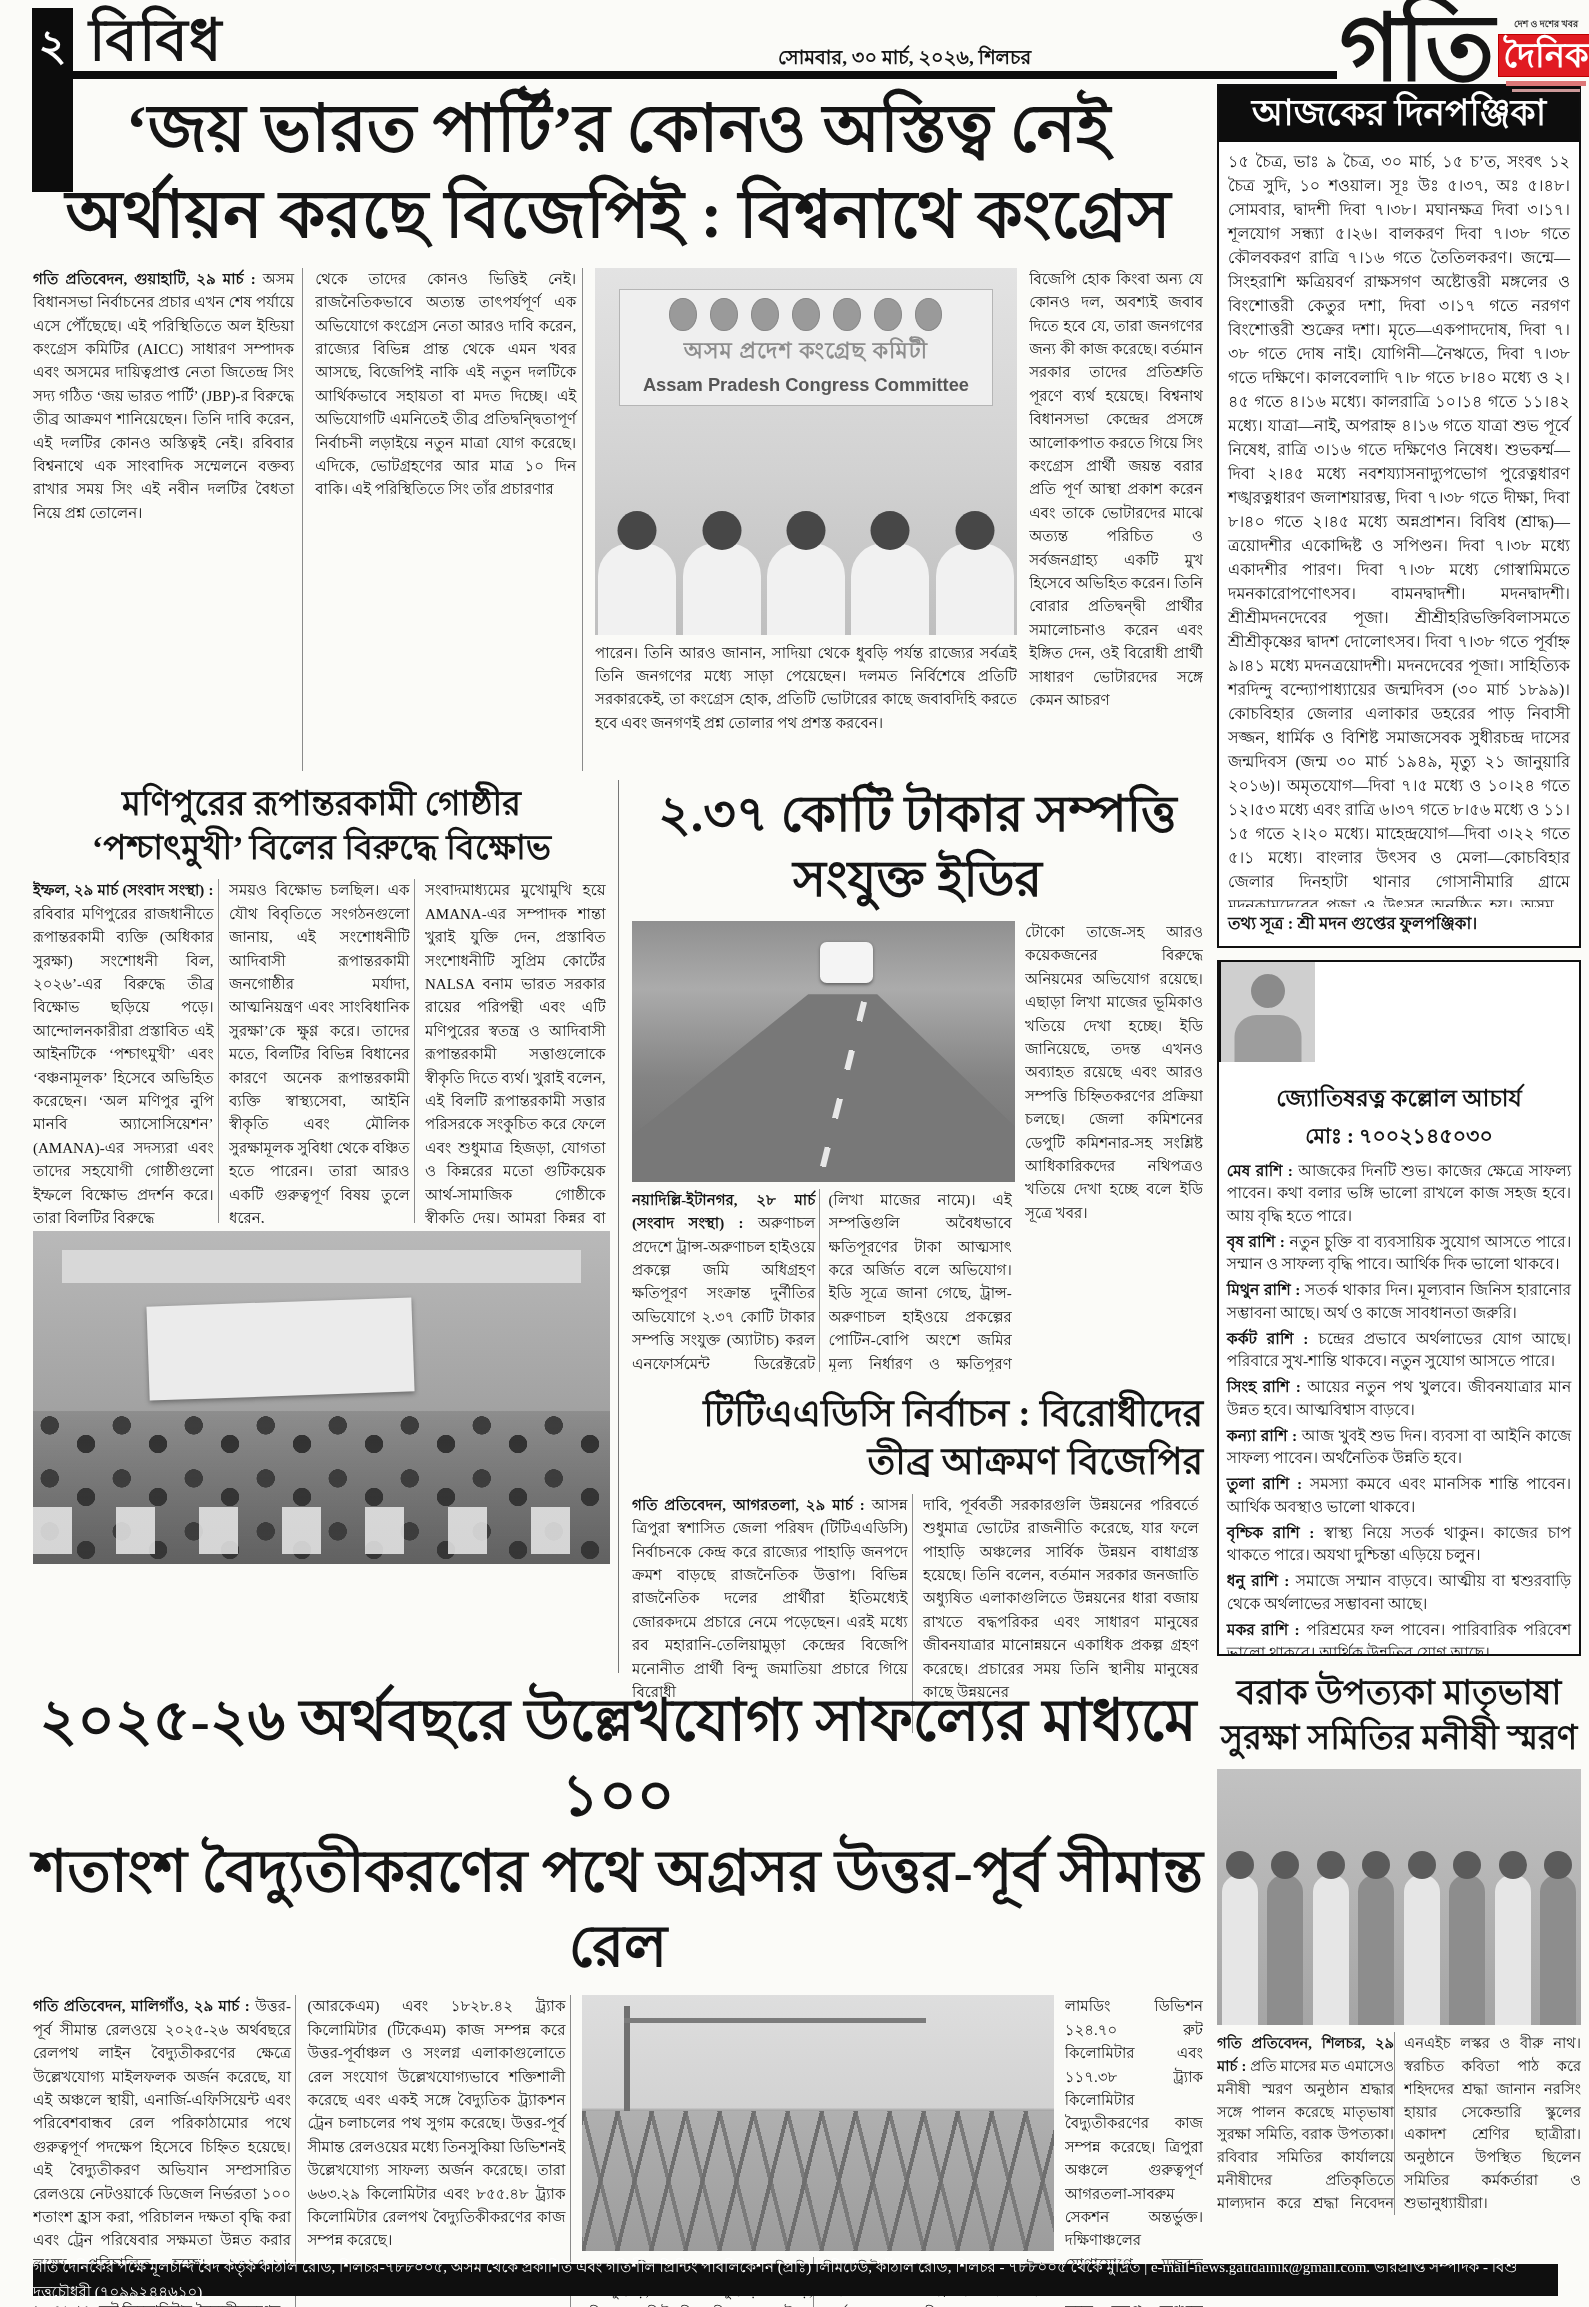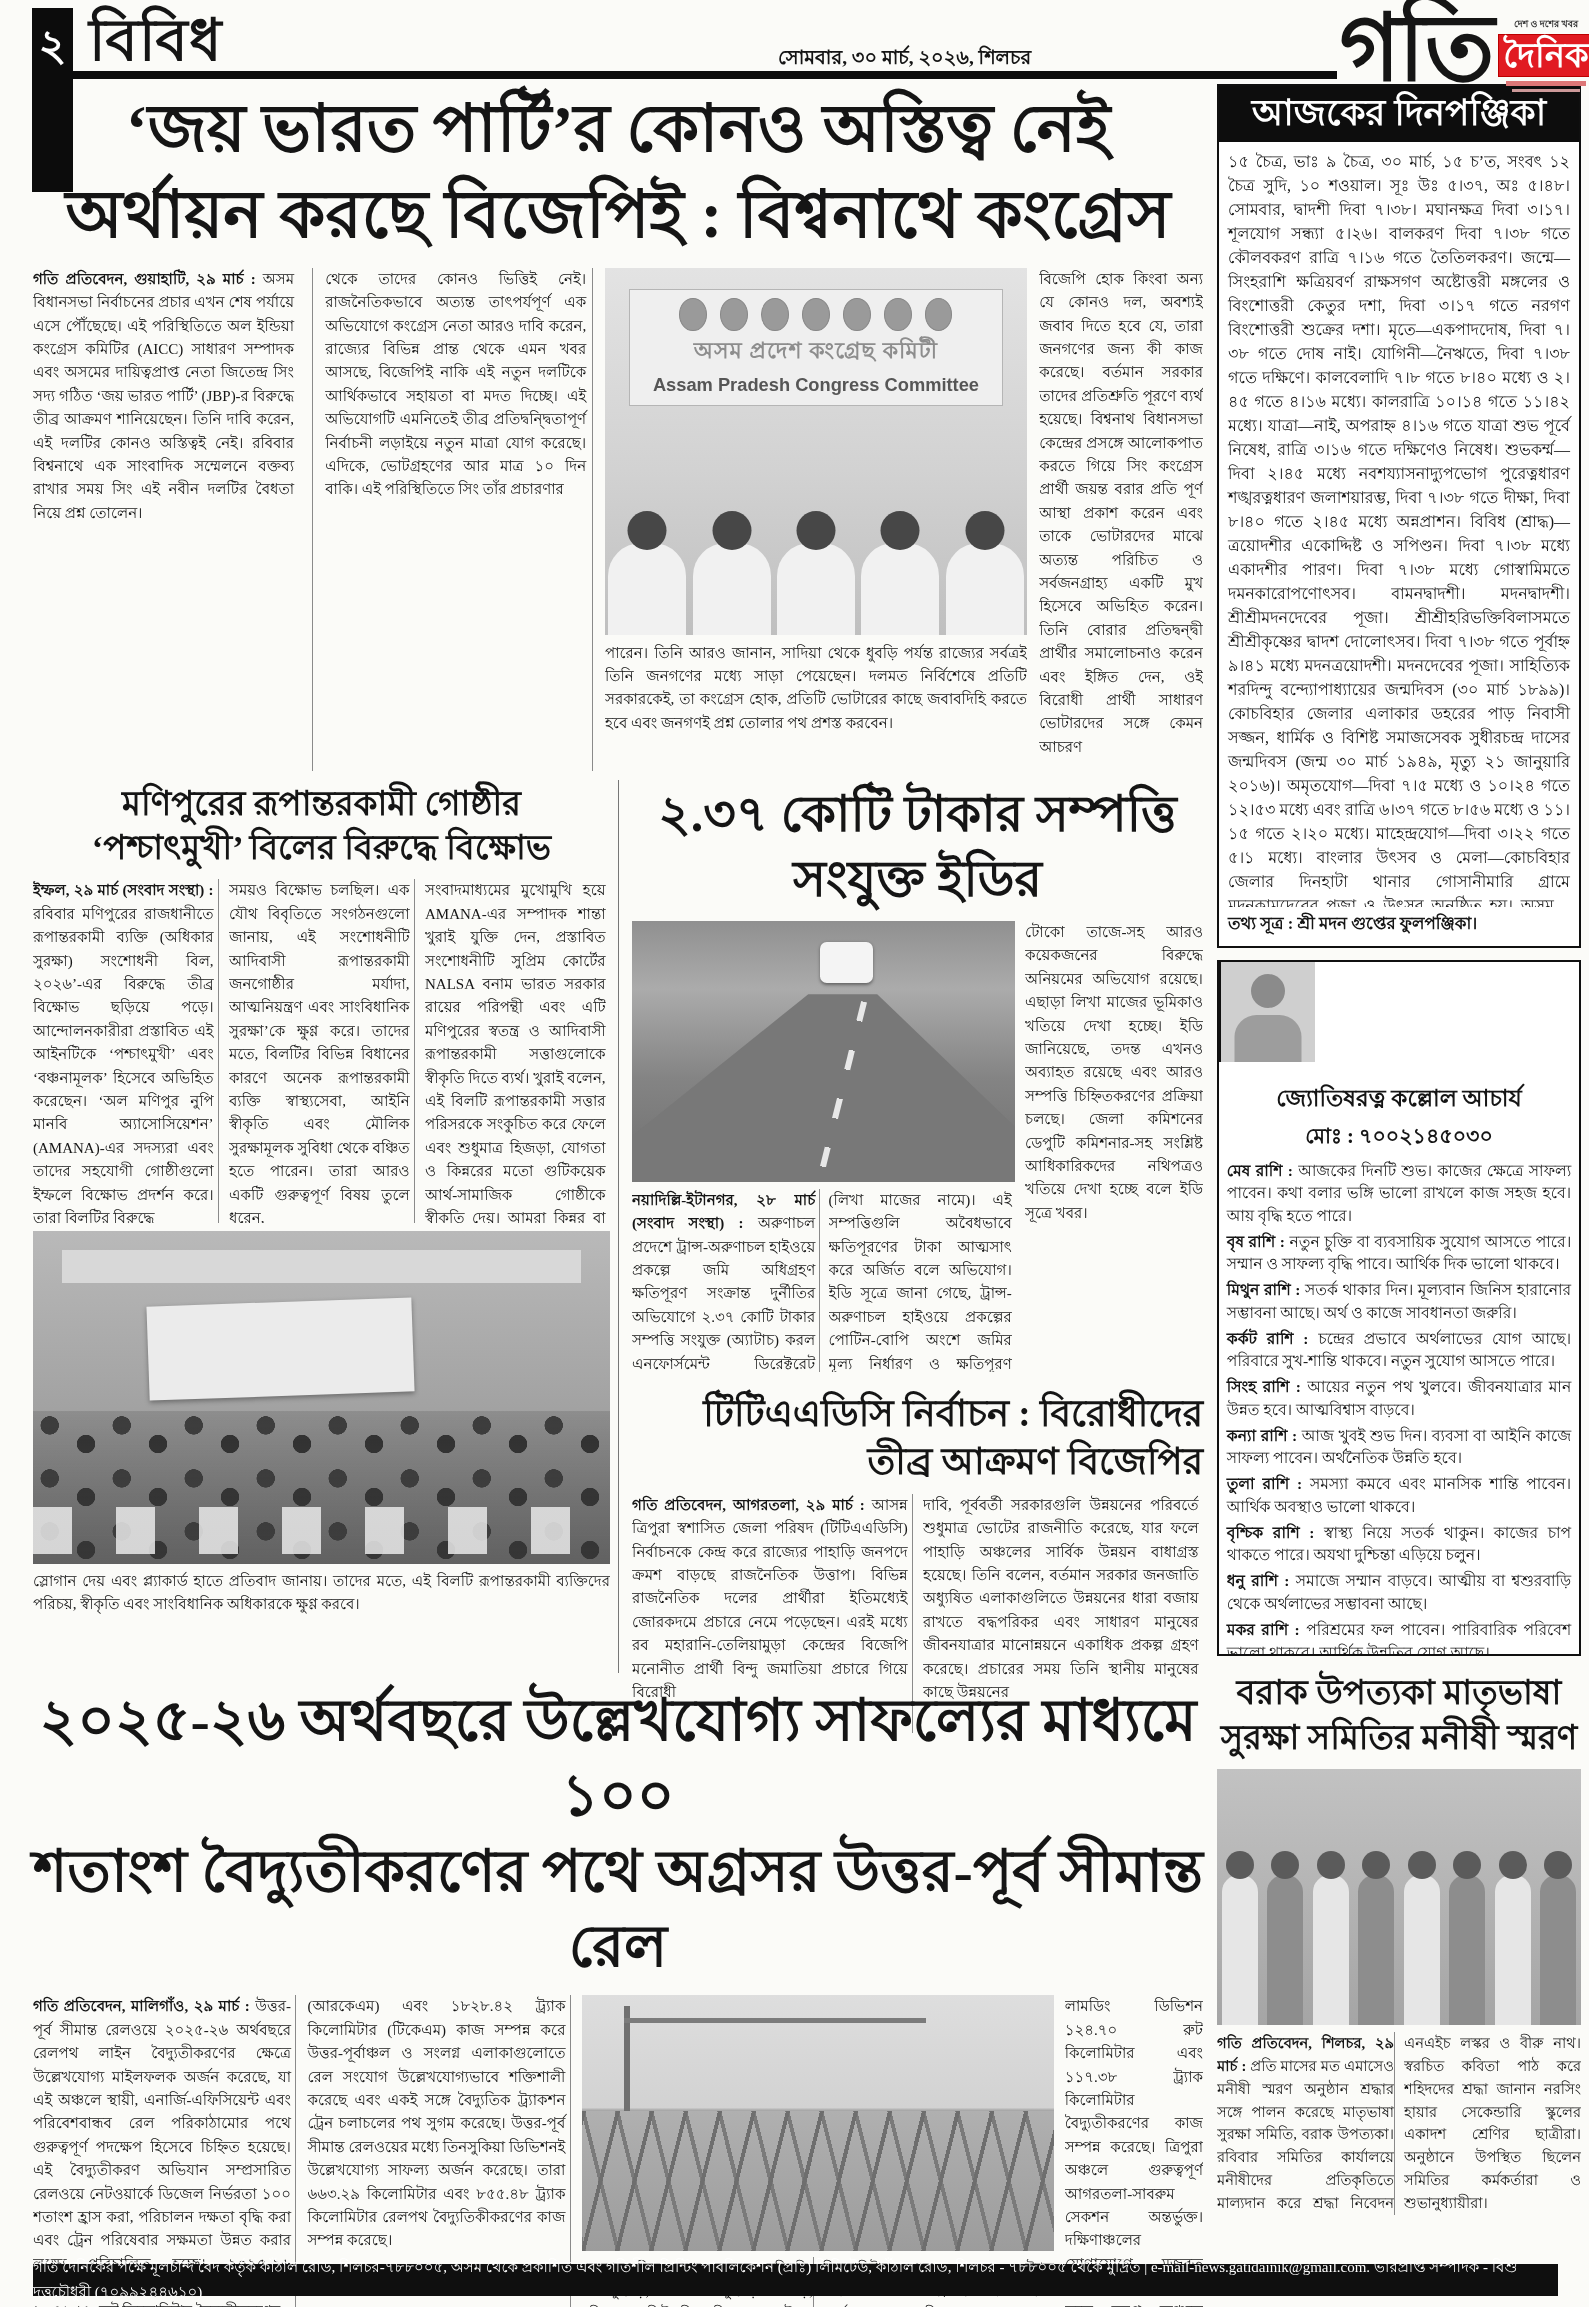--- a/index.html
+++ b/index.html
@@ -24,21 +24,21 @@
   .header-rule{position:absolute;left:32px;top:71px;width:1305px;height:8.3px;background:#0c0c0c;}
   
   .col{ text-align:justify;font-size:15px;line-height:1.56;overflow:hidden;}
   .byline{font-weight:bold;}
   .hl{font-weight:bold;text-align:center;line-height:1.3;}
   .vr{border-right:0.6px solid #8a8a8a;}
   
   main{position:absolute;left:33px;top:83px;width:1170px;}
   .lead-headline{font-size:66px;margin:3.3px 0 10px;}
   .lead-body{display:flex;gap:12.2px;height:503px;}
-  .lead-c1{flex:0 0 261px;padding-right:18px;}
+  .lead-c1{flex:0 0 261px;padding-right:8px;}
   .lead-c2{flex:0 0 261px;padding-right:5.6px;}
   .lead-fig{flex:0 0 422px;}
   .lead-c3{flex:1;}
   .below-photo{height:119px;margin-top:6.7px;}
   
   .photo{position:relative;overflow:hidden;background:#c9c9c9;}
   .press{height:367px;background:linear-gradient(180deg,#e3e3e3 0%,#d2d2d2 55%,#bfbfbf 100%);}
   .press-banner{margin:21px auto 0;width:88%;background:#efefef;border:1.1px solid #b5b5b5;text-align:center;padding:3.3px 0 9px;}
   .logo-row{display:flex;justify-content:center;gap:13.3px;margin:4.4px 0 2.2px;}
   .logo-dot{width:25.6px;height:31px;border-radius:50%;background:#9a9a9a;border:1.7px solid #878787;}
@@ -211,21 +211,20 @@
         </div>
         <div class="col vr">সময়ও বিক্ষোভ চলছিল। এক যৌথ বিবৃতিতে সংগঠনগুলো জানায়, এই সংশোধনীটি আদিবাসী রূপান্তরকামী জনগোষ্ঠীর মর্যাদা, আত্মনিয়ন্ত্রণ এবং সাংবিধানিক সুরক্ষা’কে ক্ষুণ্ণ করে। তাদের মতে, বিলটির বিভিন্ন বিধানের কারণে অনেক রূপান্তরকামী ব্যক্তি স্বাস্থ্যসেবা, আইনি স্বীকৃতি এবং মৌলিক সুরক্ষামূলক সুবিধা থেকে বঞ্চিত হতে পারেন। তারা আরও একটি গুরুত্বপূর্ণ বিষয় তুলে ধরেন,</div>
         <div class="col">সংবাদমাধ্যমের মুখোমুখি হয়ে AMANA-এর সম্পাদক শান্তা খুরাই যুক্তি দেন, প্রস্তাবিত সংশোধনীটি সুপ্রিম কোর্টের NALSA বনাম ভারত সরকার রায়ের পরিপন্থী এবং এটি মণিপুরের স্বতন্ত্র ও আদিবাসী রূপান্তরকামী সত্তাগুলোকে স্বীকৃতি দিতে ব্যর্থ। খুরাই বলেন, এই বিলটি রূপান্তরকামী সত্তার পরিসরকে সংকুচিত করে ফেলে এবং শুধুমাত্র হিজড়া, যোগতা ও কিন্নরের মতো গুটিকয়েক আর্থ-সামাজিক গোষ্ঠীকে স্বীকৃতি দেয়। আমরা কিন্নর বা যোগতা নই। সরকারের অবশ্যই ‘নুপি মানবি’ (Nupi Maanbi) এবং ‘নুপা মানবা’ (Nupa Maanba)-র মতো</div>
       </div>
       <div class="photo protest">
         <div class="protest-strip"></div>
         <div class="protest-banner"></div>
         <div class="crowd"></div>
         <div class="placards"></div>
       </div>
-      <div class="col continuation">স্লোগান দেয় এবং প্ল্যাকার্ড হাতে প্রতিবাদ জানায়। তাদের মতে, এই বিলটি রূপান্তরকামী ব্যক্তিদের পরিচয়, স্বীকৃতি এবং সাংবিধানিক অধিকারকে ক্ষুণ্ণ করবে।</div>
     </article>
 
     <div class="right-mid">
       <article>
         <h2 class="hl aru-h">
           <span style="display:block">২.৩৭ কোটি টাকার সম্পত্তি সংযুক্ত ইডির</span>
         </h2>
         <div class="aru-body">
           <div class="aru-left">
             <div class="photo road">

